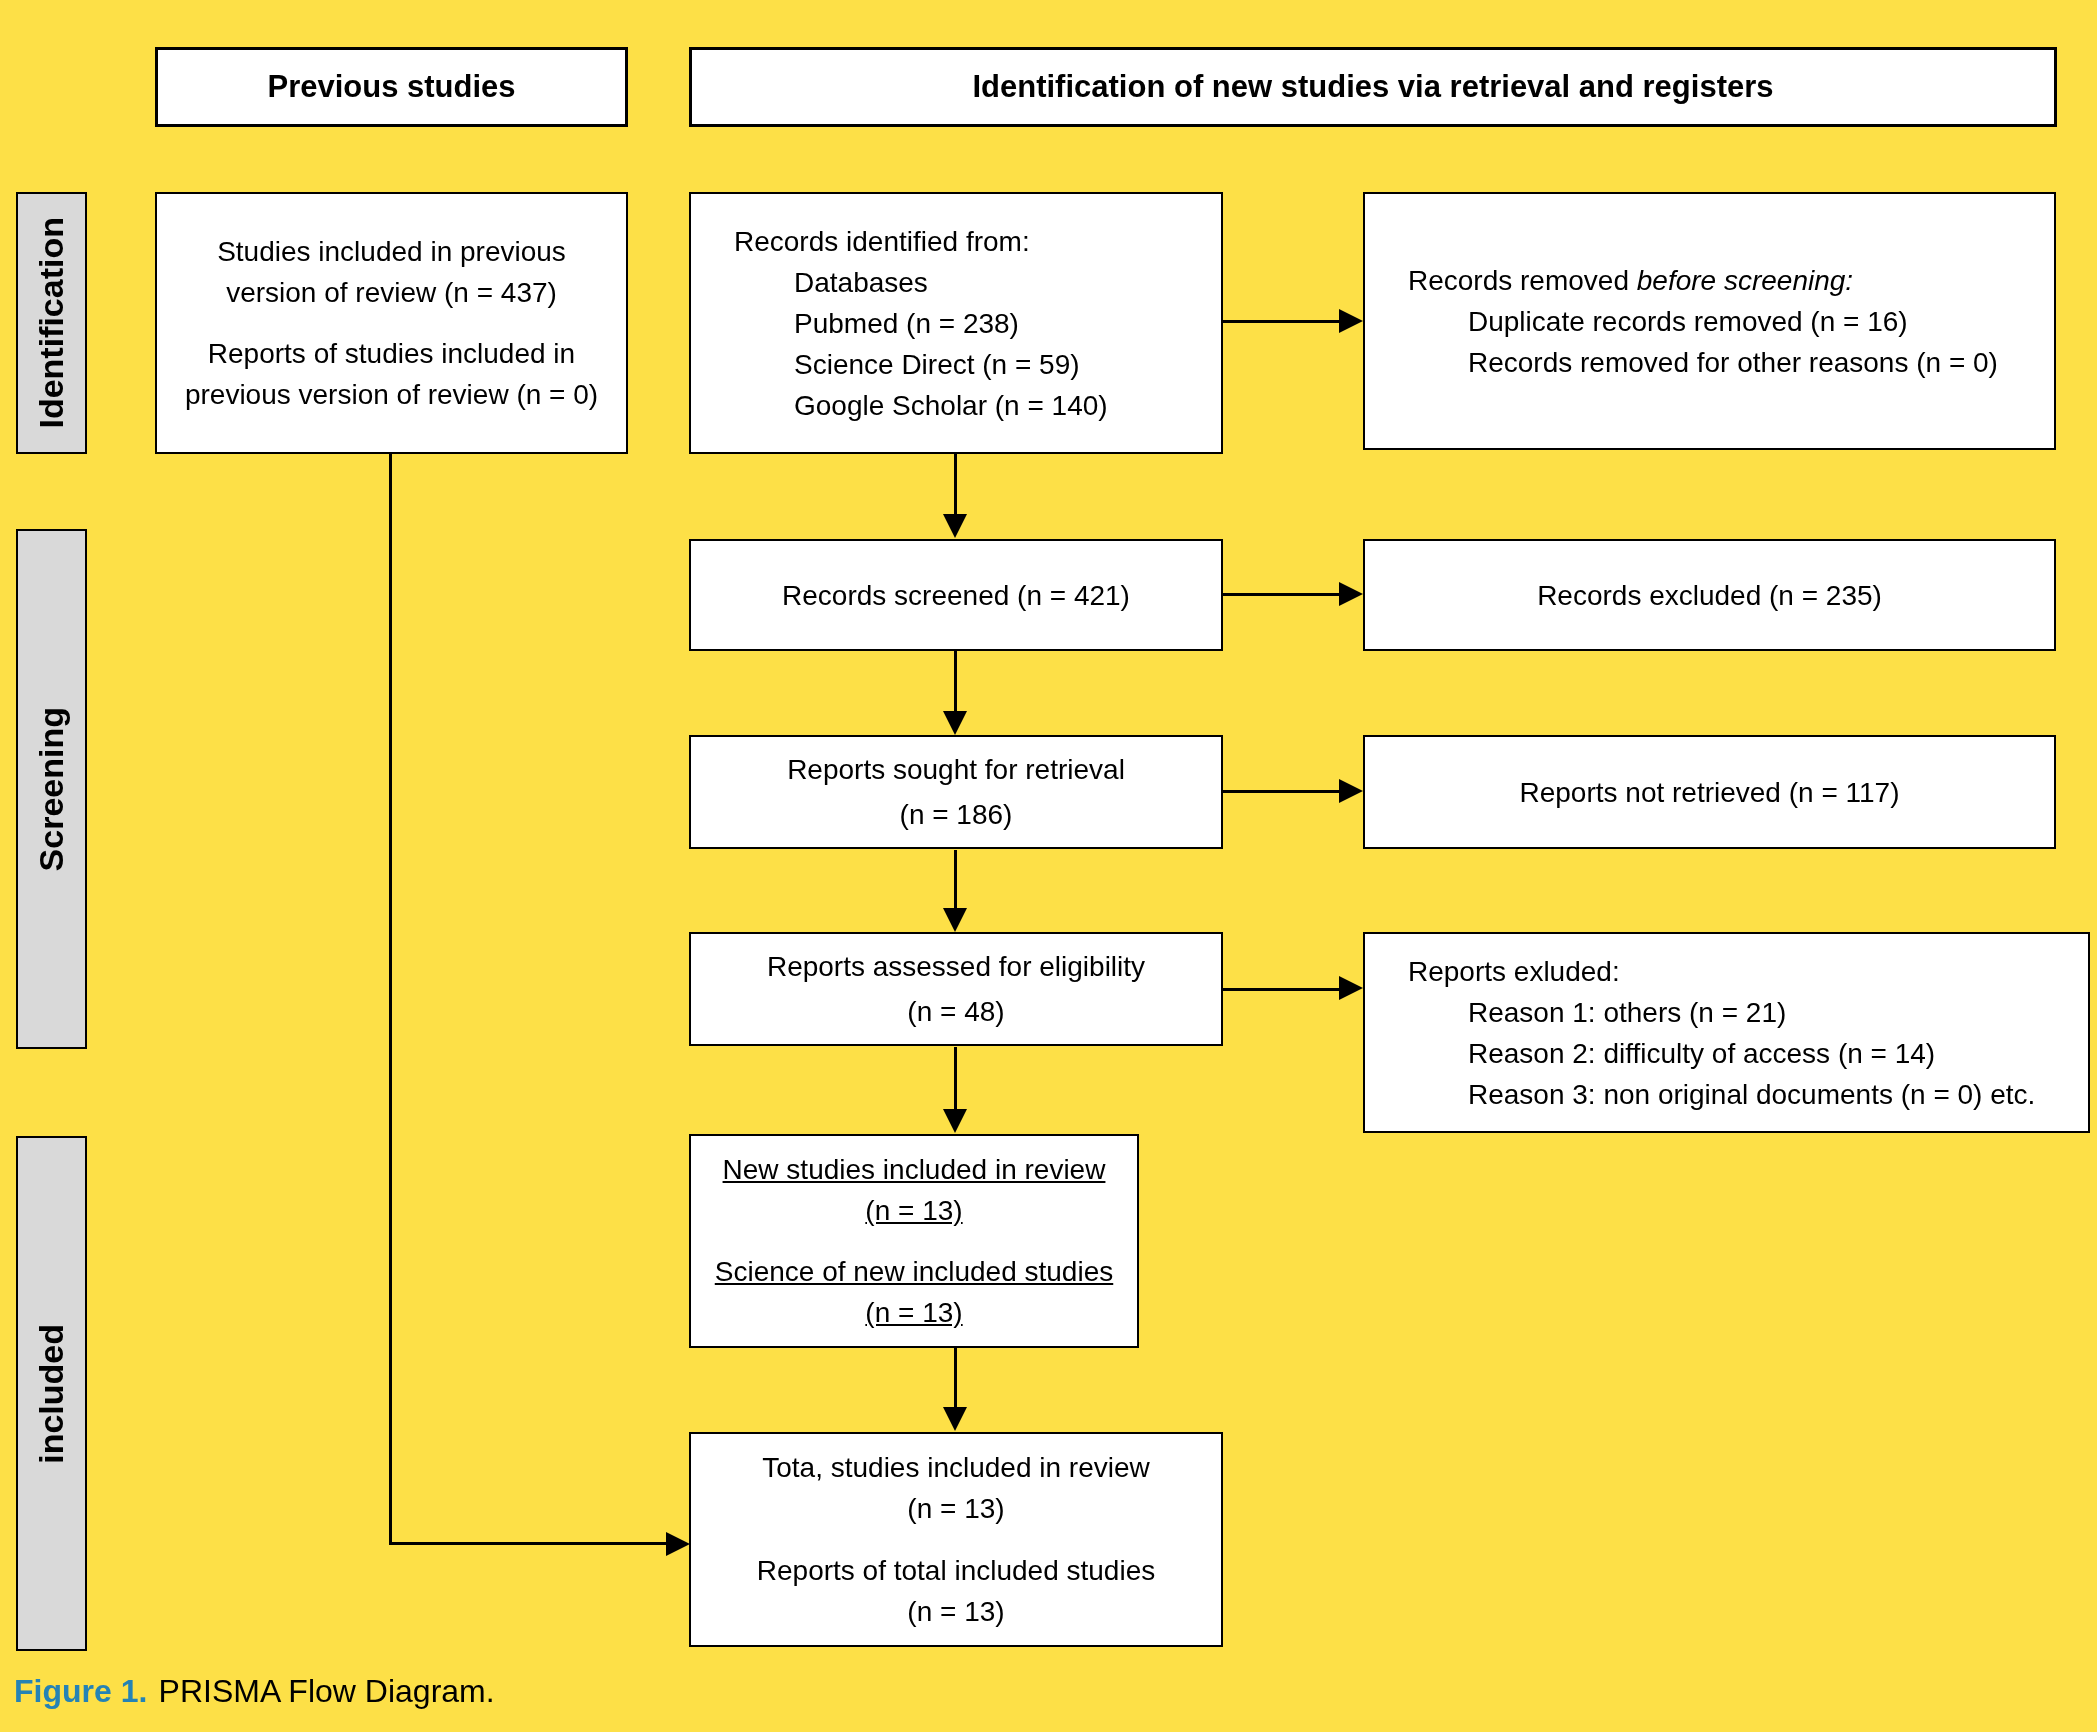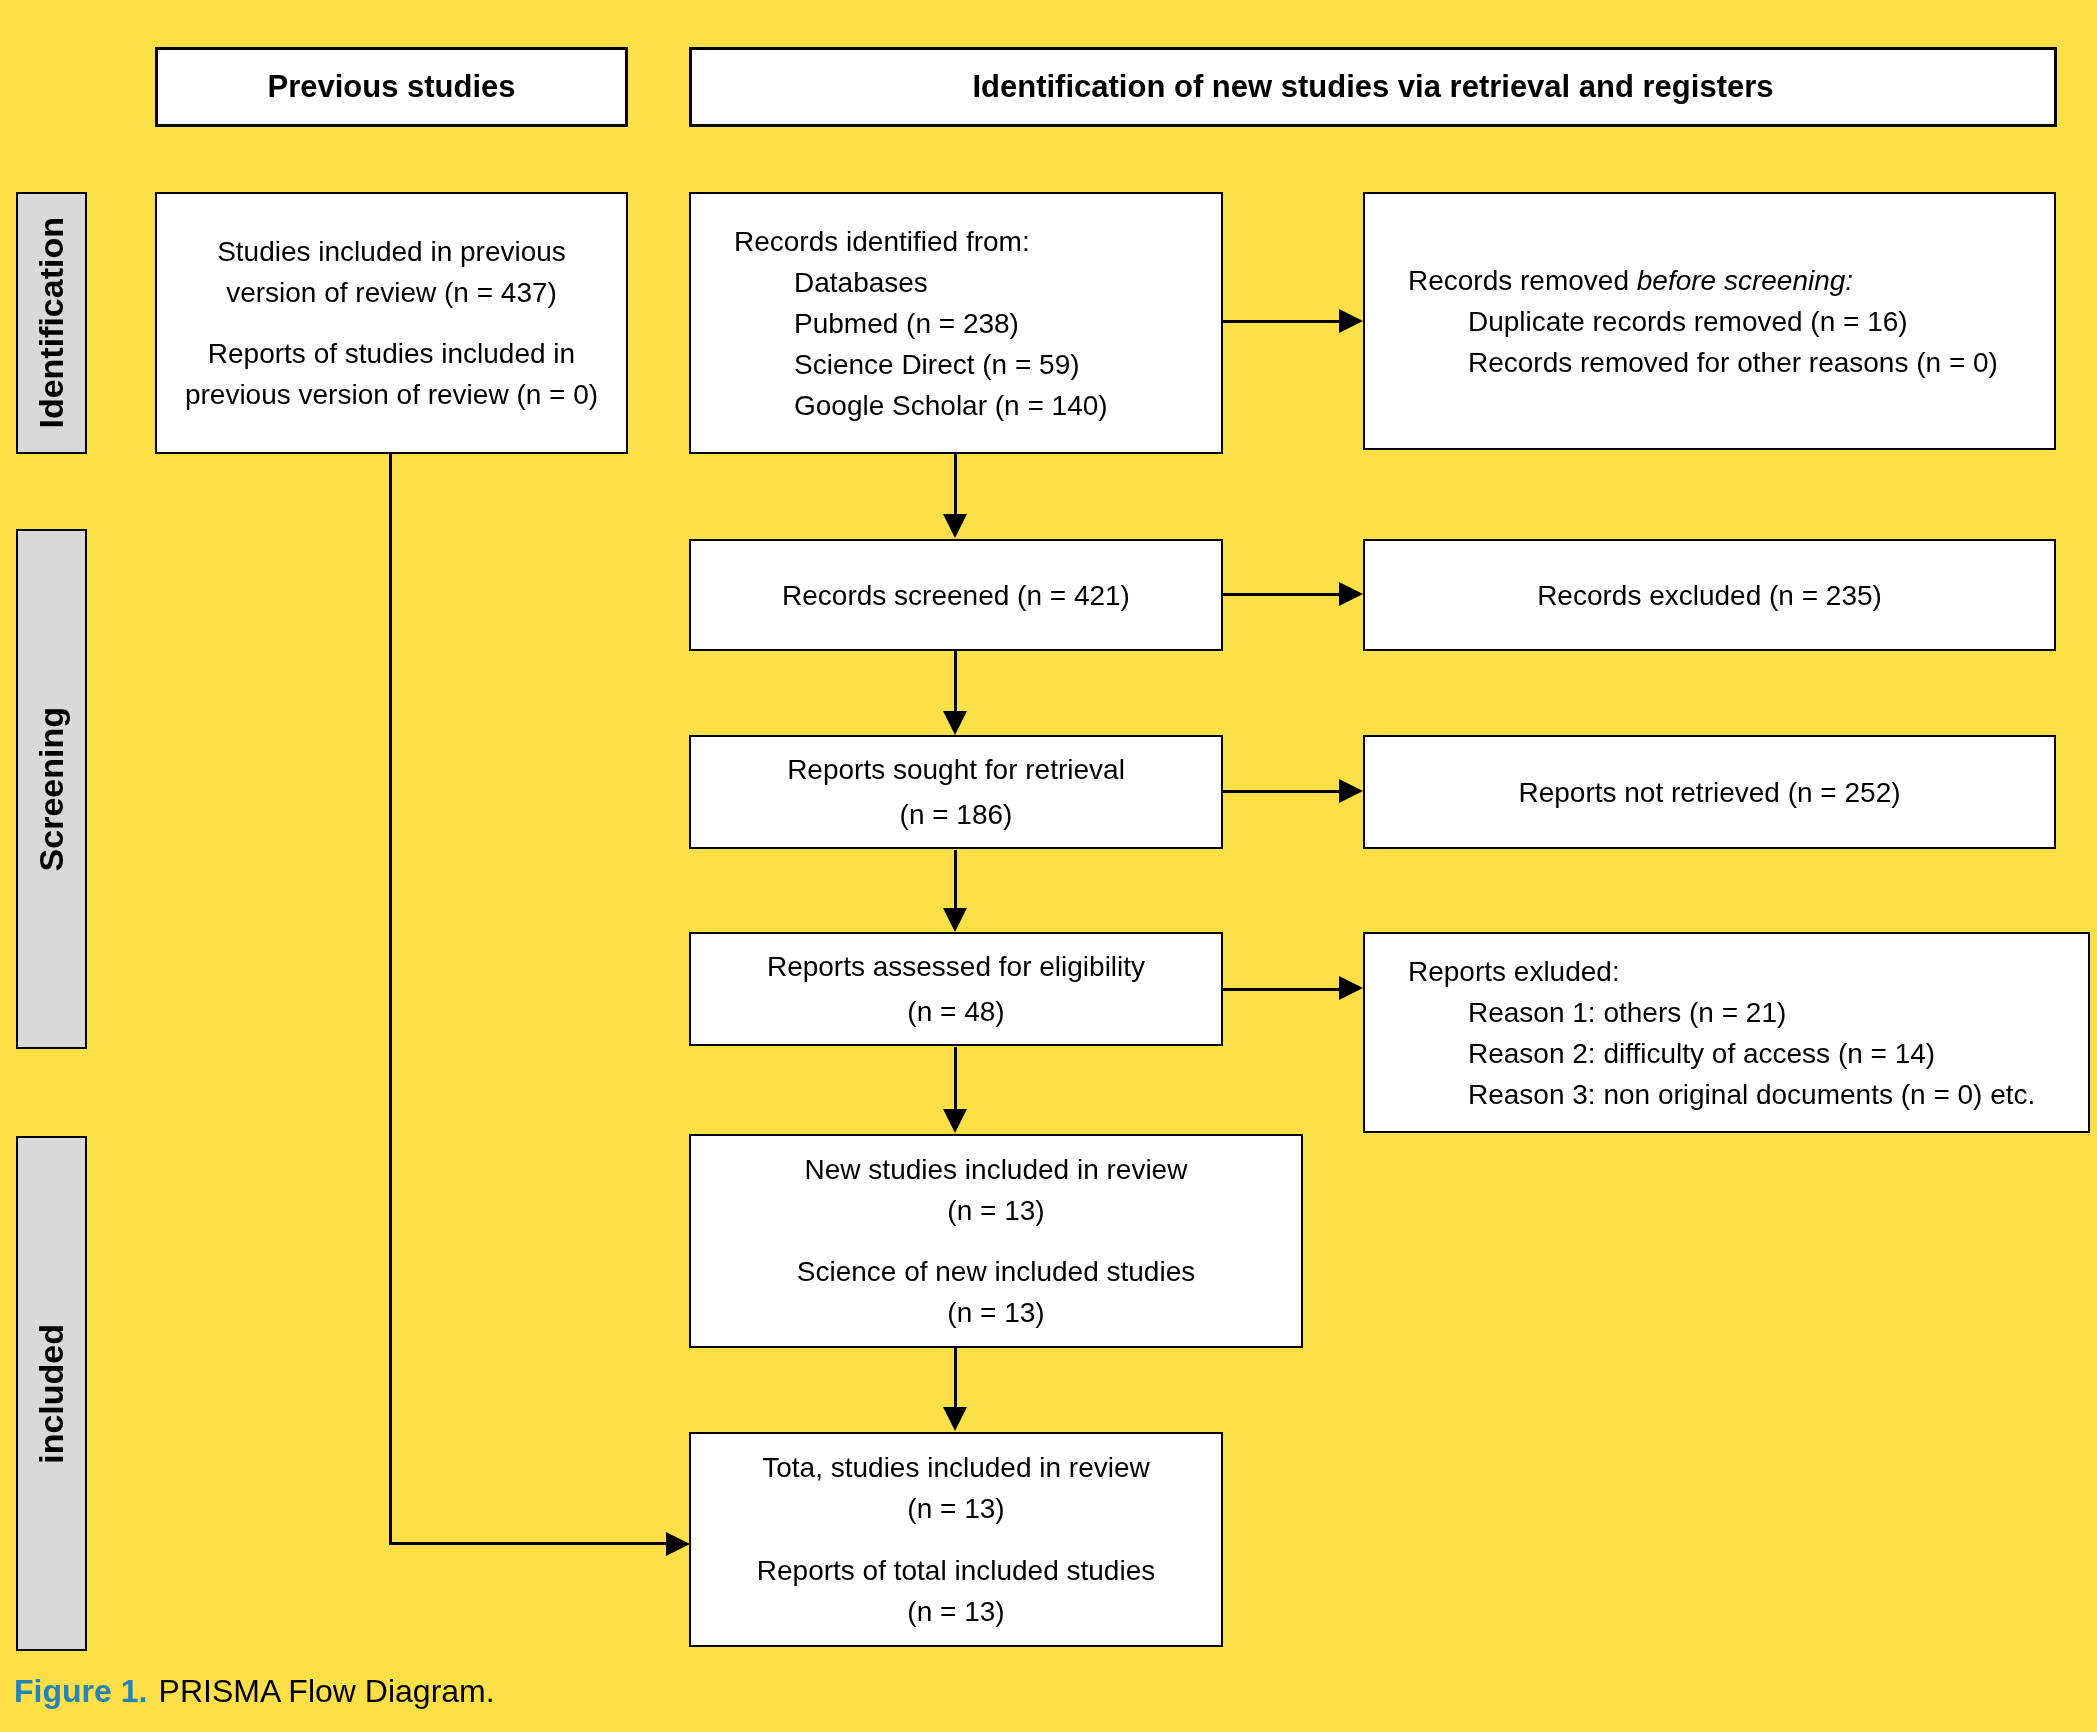--- a/index.html
+++ b/index.html
@@ -109,21 +109,21 @@
   <div class="box center tall" style="left:689px;top:735px;width:534px;height:114px;">
     <div>Reports sought for retrieval</div>
     <div>(n = 186)</div>
   </div>
 
   <div class="box center tall" style="left:689px;top:932px;width:534px;height:114px;">
     <div>Reports assessed for eligibility</div>
     <div>(n = 48)</div>
   </div>
 
-  <div class="box center" style="left:689px;top:1134px;width:614px;height:214px;">
+  <div class="box center" style="left:689px;top:1134px;width:450px;height:214px;text-decoration:underline;">
     <div class="para">
       <div>New studies included in review</div>
       <div>(n = 13)</div>
     </div>
     <div class="para">
       <div>Science of new included studies</div>
       <div>(n = 13)</div>
     </div>
   </div>
 
@@ -144,21 +144,21 @@
     </div>
     <div class="indent">Duplicate records removed (n = 16)</div>
     <div class="indent">Records removed for other reasons (n = 0)</div>
   </div>
 
   <div class="box center" style="left:1363px;top:539px;width:693px;height:112px;">
     <div>Records excluded (n = 235)</div>
   </div>
 
   <div class="box center" style="left:1363px;top:735px;width:693px;height:114px;">
-    <div>Reports not retrieved (n = 252)</div>
+    <div>Reports not retrieved (n = 117)</div>
   </div>
 
   <div class="box list" style="left:1363px;top:932px;width:727px;height:201px;">
     <div>Reports exluded:</div>
     <div class="indent">Reason 1: others (n = 21)</div>
     <div class="indent">Reason 2: difficulty of access (n = 14)</div>
     <div class="indent">Reason 3: non original documents (n = 0) etc.</div>
   </div>
 
   <div class="vline" style="left:954px;top:454px;width:2.8px;height:62px;"></div>

